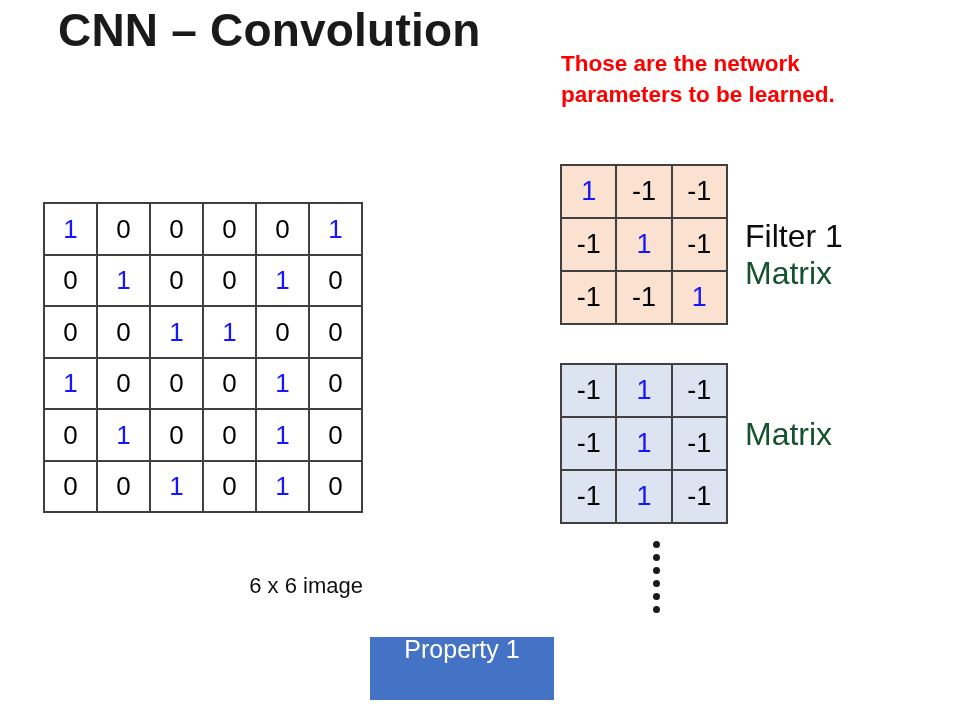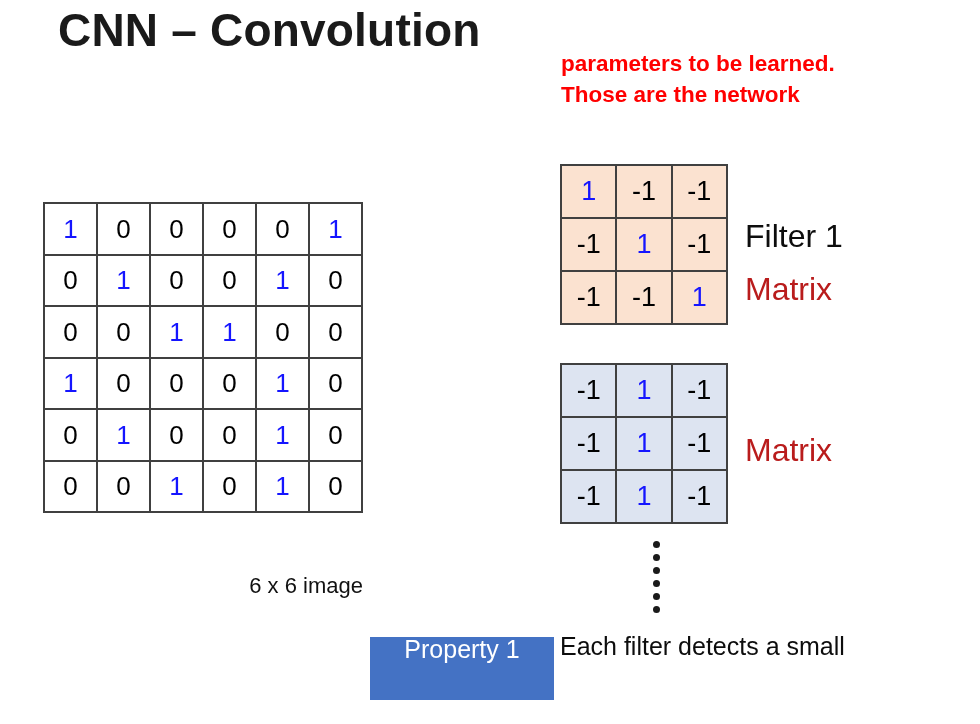--- a/index.html
+++ b/index.html
@@ -101,21 +101,21 @@
   .filter-label-group {
     position: absolute;
     left: 745px;
     width: 190px;
     font-size: 32px;
     line-height: 37px;
   }
   #filter1-labels { top: 218px; }
   #filter2-labels { top: 416px; }
   .filter-label-group .name { color: #0d0d0d; display: block; }
-  .filter-label-group .kind { color: #b91c1c; display: block; margin-top: 16px; }
+  .filter-label-group .kind { color: #14532d; display: block; }
 
   
   #filter-ellipsis {
     position: absolute;
     left: 648px;
     top: 541px;
     width: 16px;
     height: 72px;
     display: flex;
     flex-direction: column;
@@ -157,22 +157,22 @@
     color: #0d0d0d;
   }
   #property-description .line { display: block; white-space: nowrap; }
 </style>
 </head>
 <body>
 
 <div id="slide-title">CNN – Convolution</div>
 
 <div id="network-params-note">
+  <span class="line">Those are the network</span>
   <span class="line">parameters to be learned.</span>
-  <span class="line">Those are the network</span>
 </div>
 
 <div class="matrix" id="image-matrix">
   <div class="cell one">1</div>
   <div class="cell">0</div>
   <div class="cell">0</div>
   <div class="cell">0</div>
   <div class="cell">0</div>
   <div class="cell one">1</div>
 
@@ -254,14 +254,13 @@
   <span class="dot"></span>
   <span class="dot"></span>
   <span class="dot"></span>
 </div>
 
 <div id="property-badge">
   <span class="badge-text">Property 1</span>
 </div>
 
 <div id="property-description">
-  <span class="line">Each filter detects a small</span>
 </div>
 
 </body></html>

